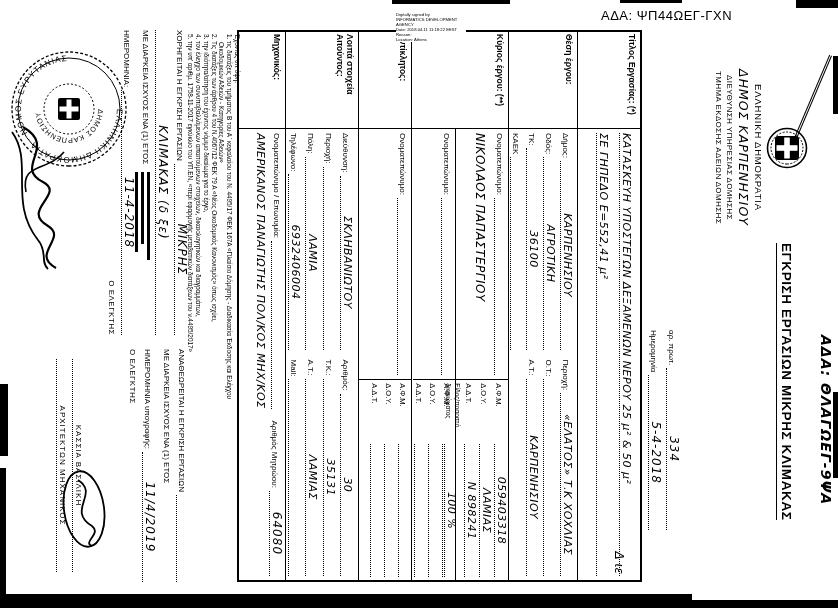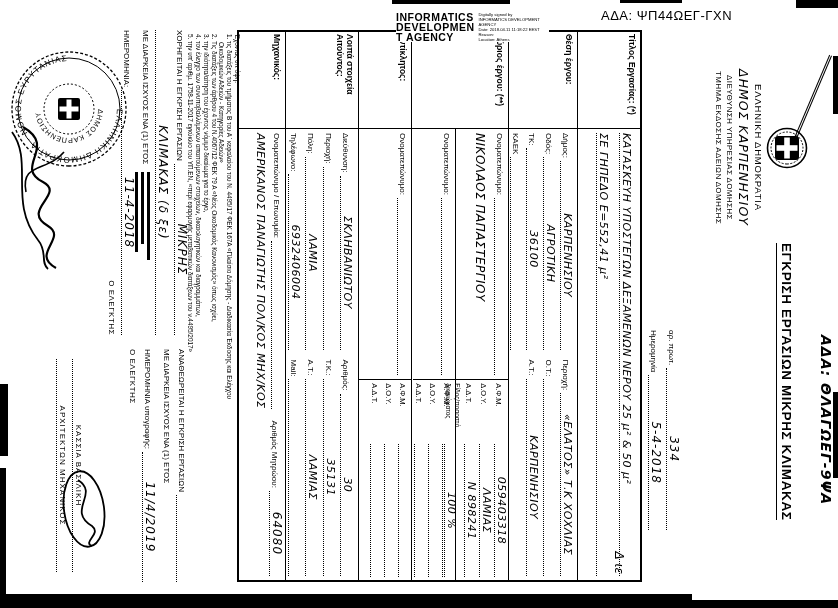--- a/index.html
+++ b/index.html
@@ -383,25 +383,20 @@
           <div class="stampline">ΚΑΣΣΙΑ ΒΑΣΙΛΙΚΗ</div>
           <div class="stampline">ΑΡΧΙΤΕΚΤΩΝ ΜΗΧΑΝΙΚΟΣ</div>
         </div>
       </div>
     </div>
   </div>
 
   <div class="ov-ada">ΑΔΑ: ΨΠ44ΩΕΓ-ΓΧΝ</div>
 
   <div class="ov-ida">
-    <div class="ida-big">
-      <div>INFORMATICS</div>
-      <div>DEVELOPMEN</div>
-      <div>T AGENCY</div>
-    </div>
     <div class="ida-small">
       <div>Digitally signed by</div>
       <div>INFORMATICS DEVELOPMENT AGENCY</div>
       <div>Date: 2018.04.11 11:18:22 EEST</div>
       <div>Reason:</div>
       <div>Location: Athens</div>
     </div>
   </div>
 
   <div class="art" style="left:0;top:594px;width:692px;height:14px;"></div>

